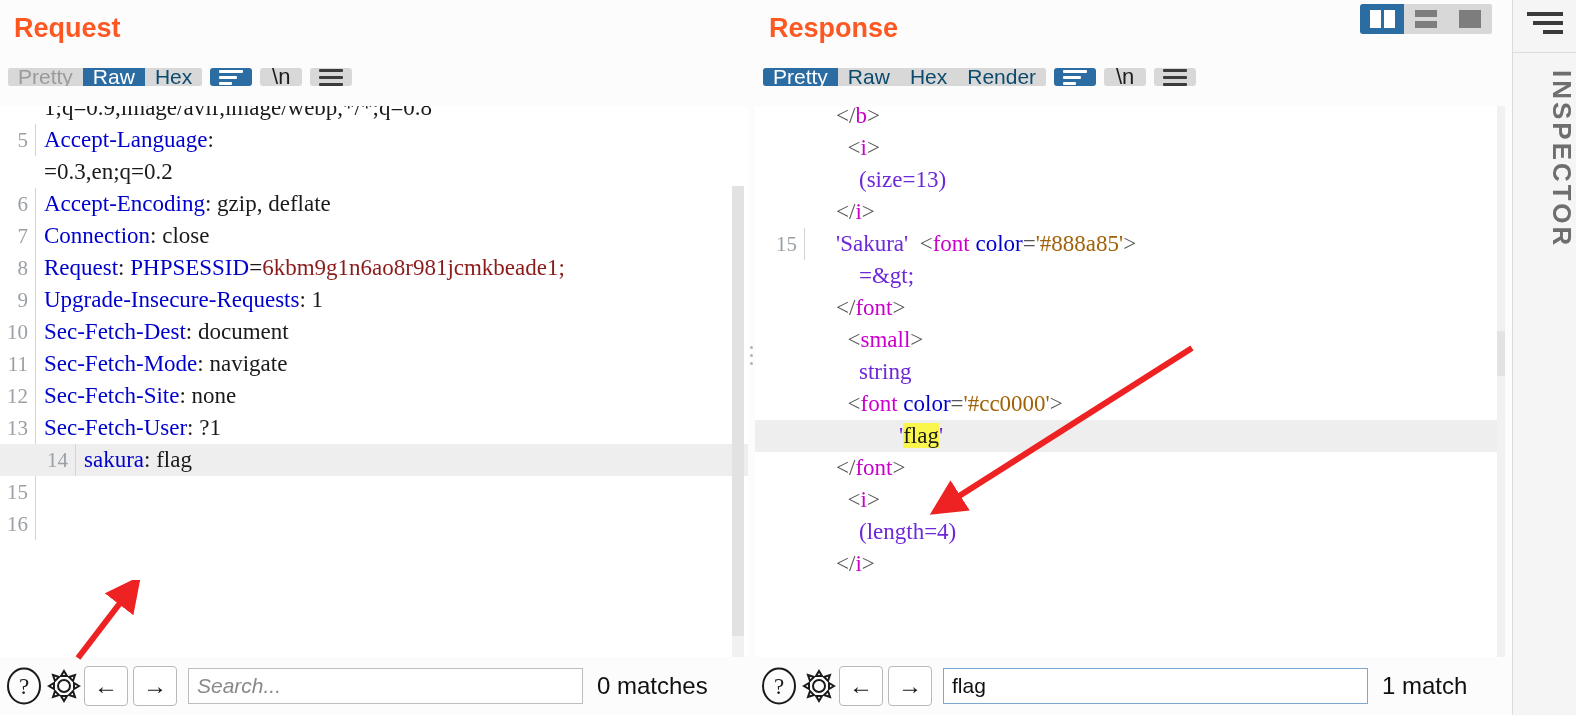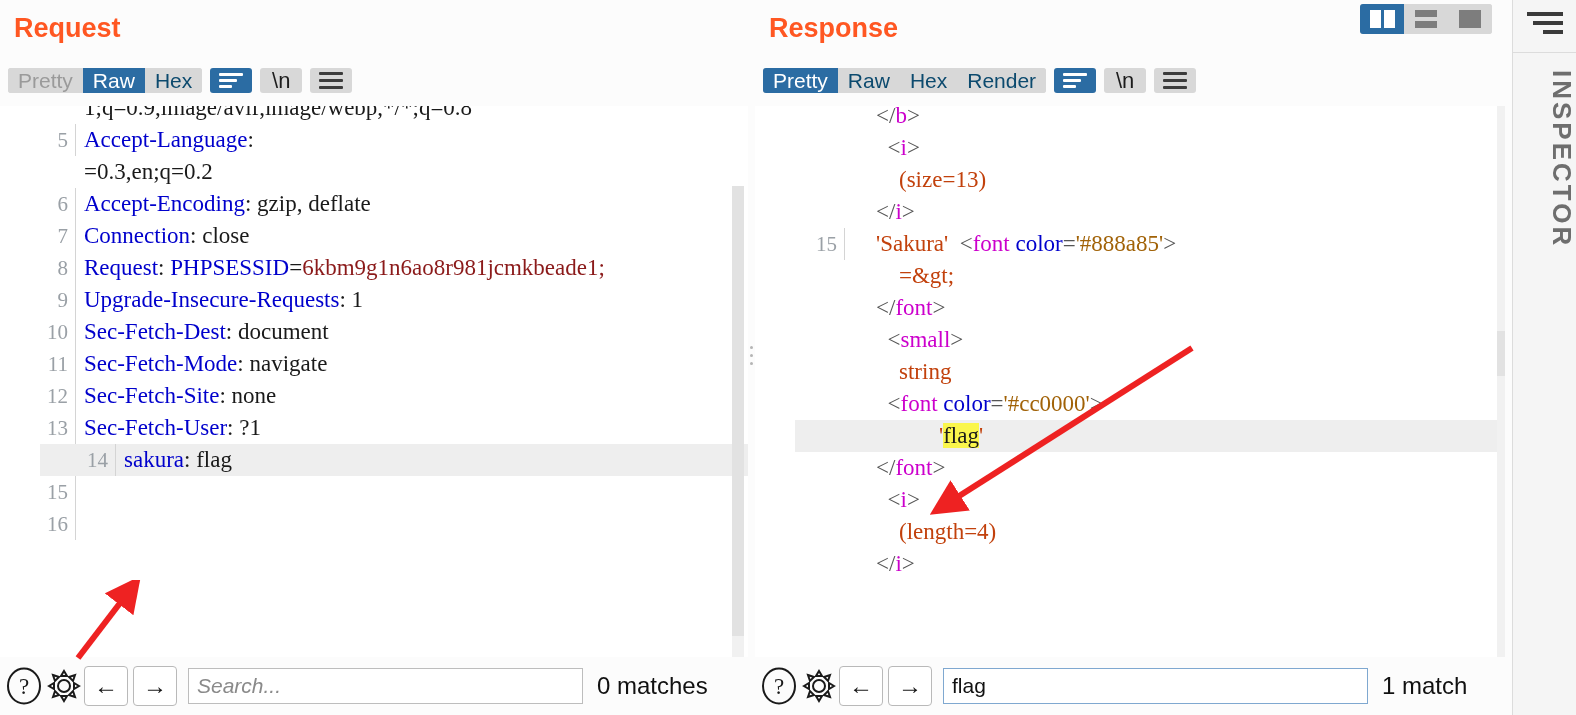--- a/index.html
+++ b/index.html
@@ -41,21 +41,21 @@
     letter-spacing: 0px;
   }
 
   
   .modebar {
     position: absolute;
     top: 68px;
     left: 8px;
     display: flex;
     align-items: stretch;
-    height: 25px;
+    height: 18px;
   }
   .seg {
     display: flex;
     background: #d8d8d8;
     border-radius: 3px;
     overflow: hidden;
     margin-right: 8px;
   }
   .seg-btn {
     display: flex;
@@ -117,21 +117,20 @@
     inset: 0;
     overflow: hidden;
   }
   .code-line {
     display: flex;
     align-items: flex-end;
     font-family: "Liberation Serif", serif;
     font-size: 23px;
     line-height: 32px;
     white-space: pre;
-    margin-left: 40px;
   }
   .code-line.hl { background: #eeeeee; padding-left: 40px; }
   .gutter {
     flex: 0 0 auto;
     text-align: right;
     color: #9aa0a6;
     padding-right: 7px;
     font-family: "Liberation Serif", serif;
     font-size: 21px;
     user-select: none;
@@ -148,21 +147,21 @@
   #request-panel .content { font-family: "Liberation Serif", serif; font-size: 23px; }
   #response-panel .content { font-family: "Liberation Serif", serif; font-size: 23px; }
 
   .t-hdr   { color: #0000cc; }     
   .t-plain { color: #1a1a1a; }
   .t-val   { color: #8b1a1a; }     
   .t-tag   { color: #cc00cc; }     
   .t-brk   { color: #555555; }     
   .t-attr  { color: #0000cc; }     
   .t-aval  { color: #a16207; font-family: Liberation Serif, serif; }     
-  .t-txt   { color: #c2410c; }
+  .t-txt   { color: #6d28d9; }
   .hlmark  { background: #faf64b; }
 
   
   .vscroll-track {
     position: absolute;
     width: 12px;
     background: #f1f1f1;
   }
   .vscroll-thumb {
     position: absolute;

